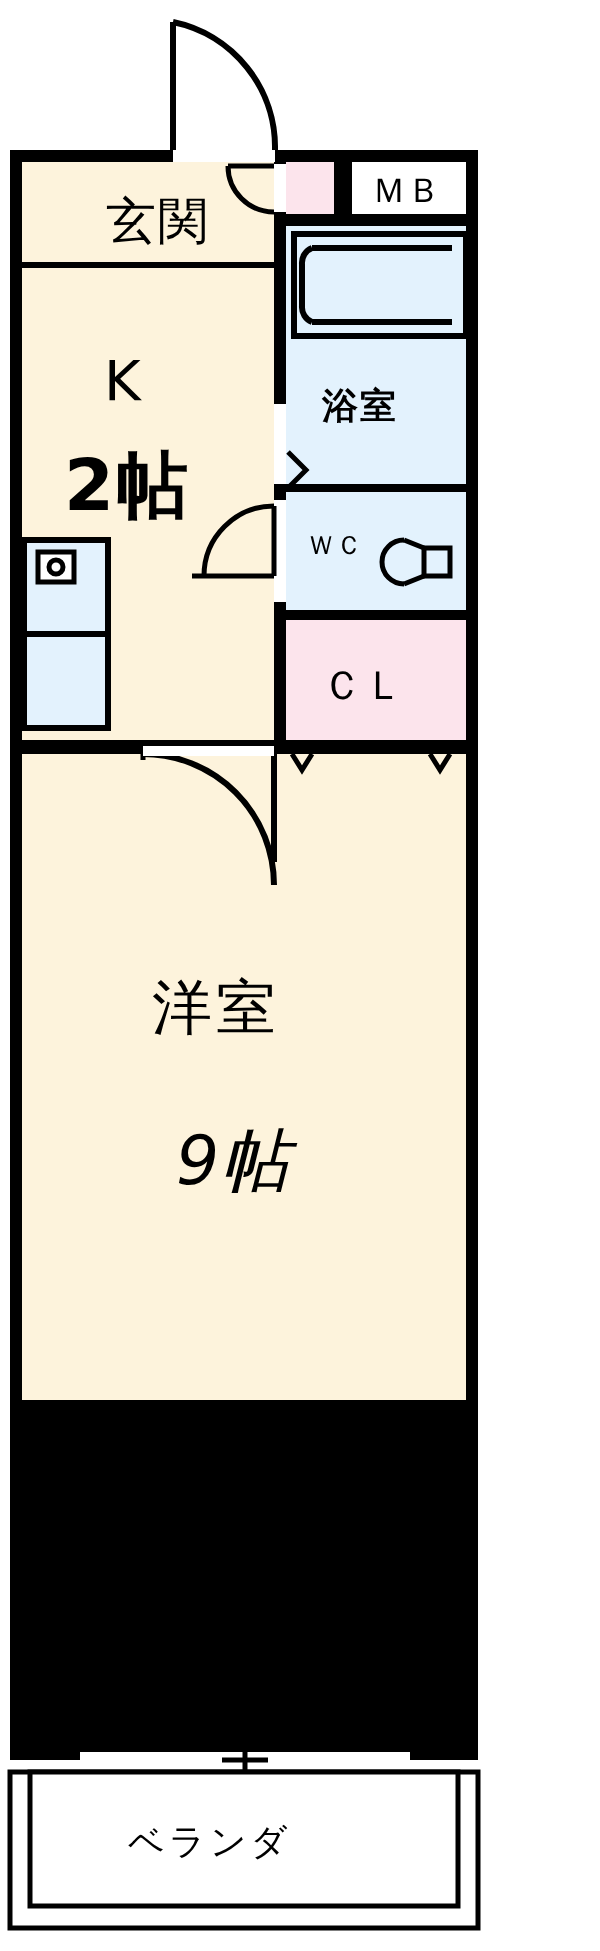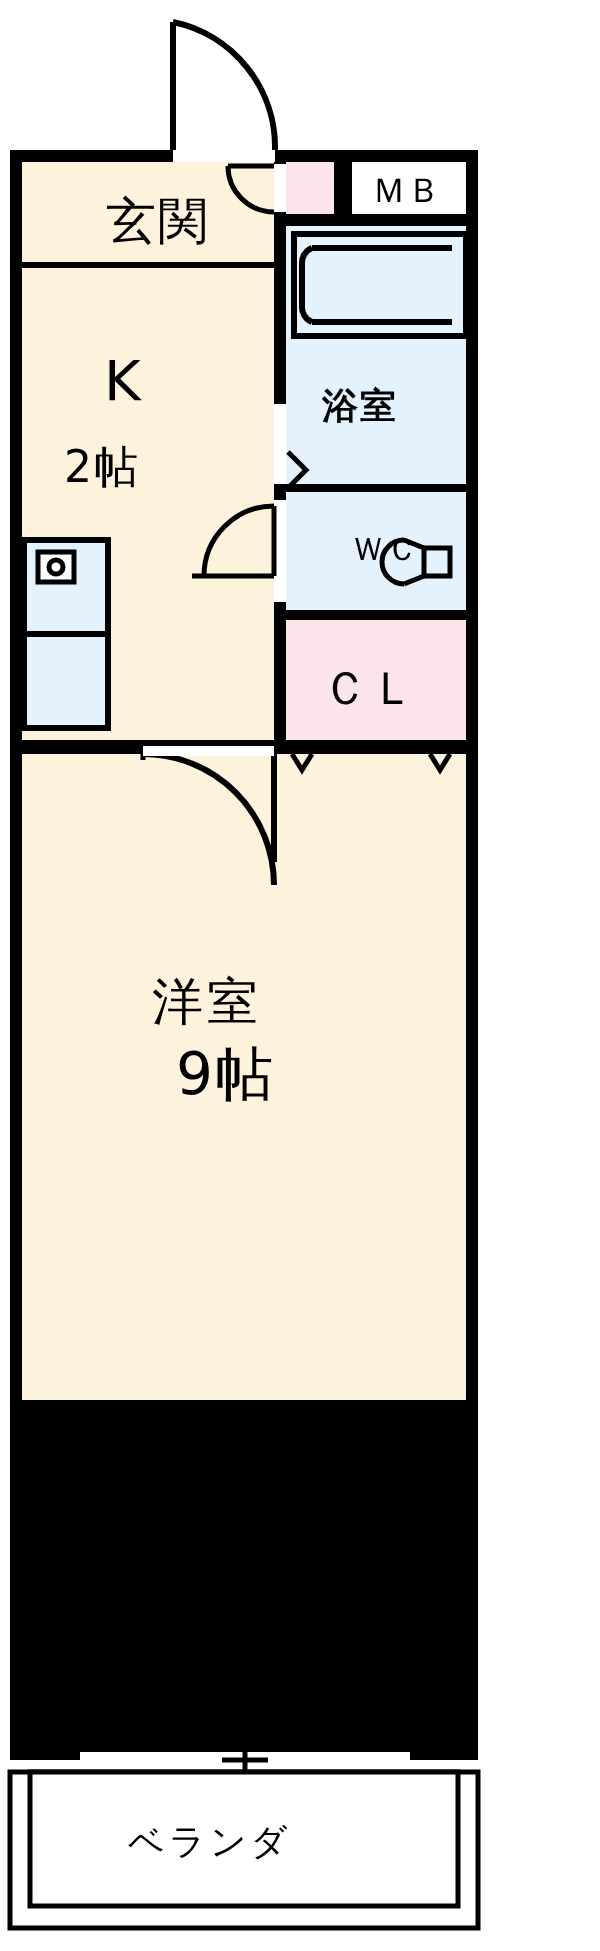--- a/index.html
+++ b/index.html
@@ -131,25 +131,25 @@
   </g>
 
 </svg>
 
 <div class="lbl" style="left:106px;top:188px;font-size:50px;letter-spacing:2px;">玄関</div>
 
 <div class="lbl" style="left:372px;top:168px;font-size:34px;letter-spacing:1px;">ＭＢ</div>
 
 <div class="lbl" style="left:322px;top:382px;font-size:36px;letter-spacing:2px;font-weight:bold;">浴室</div>
 
-<div class="lbl" style="left:308px;top:528px;font-size:32px;letter-spacing:2px;margin-left:44px;">ＷＣ</div>
+<div class="lbl" style="left:308px;top:528px;font-size:26px;letter-spacing:2px;">ＷＣ</div>
 
-<div class="lbl" style="left:322px;top:658px;font-size:46px;letter-spacing:2px;">ＣＬ</div>
+<div class="lbl" style="left:322px;top:658px;font-size:40px;letter-spacing:2px;">ＣＬ</div>
 
 <div class="lbl" style="left:104px;top:348px;font-size:56px;">K</div>
 
-<div class="lbl" style="left:64px;top:438px;font-size:44px;letter-spacing:2px;">2帖</div>
+<div class="lbl" style="left:64px;top:438px;font-size:72px;letter-spacing:2px;font-weight:bold;">2帖</div>
 
-<div class="lbl" style="left:152px;top:968px;font-size:51px;letter-spacing:4px;">洋室</div>
+<div class="lbl" style="left:152px;top:968px;font-size:60px;letter-spacing:4px;">洋室</div>
 
-<div class="lbl" style="left:176px;top:1036px;font-size:58px;letter-spacing:2px;">9帖</div>
+<div class="lbl" style="left:176px;top:1116px;font-size:68px;letter-spacing:2px;font-style:italic;">9帖</div>
 
 <div class="lbl" style="left:128px;top:1818px;font-size:36px;letter-spacing:4px;">ベランダ</div>
 
 </body></html>

